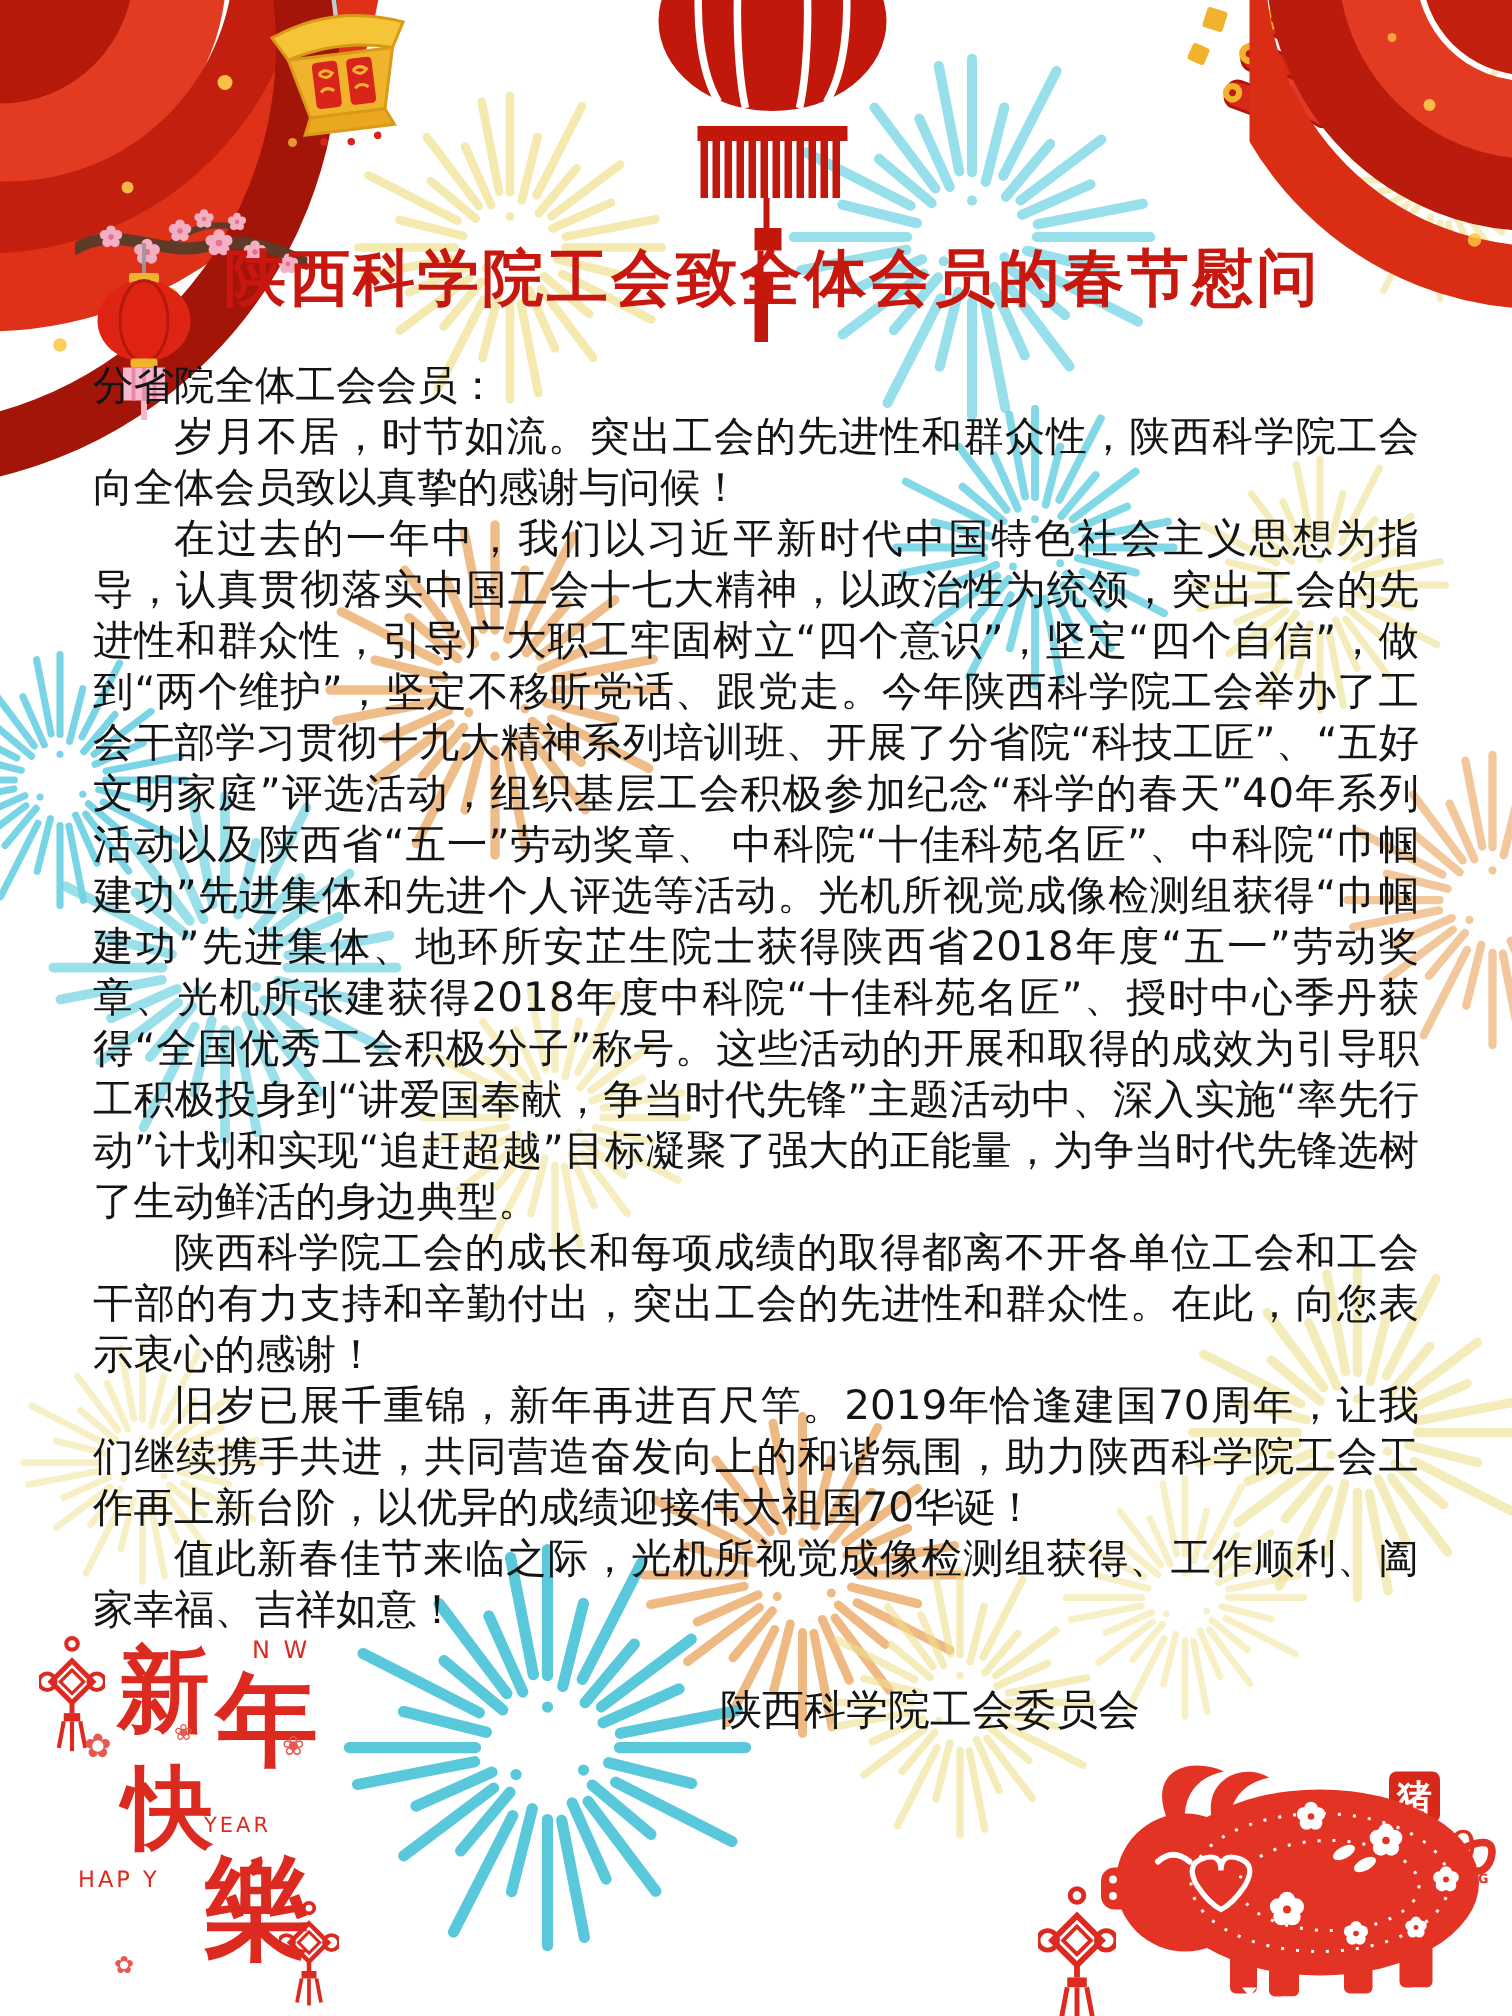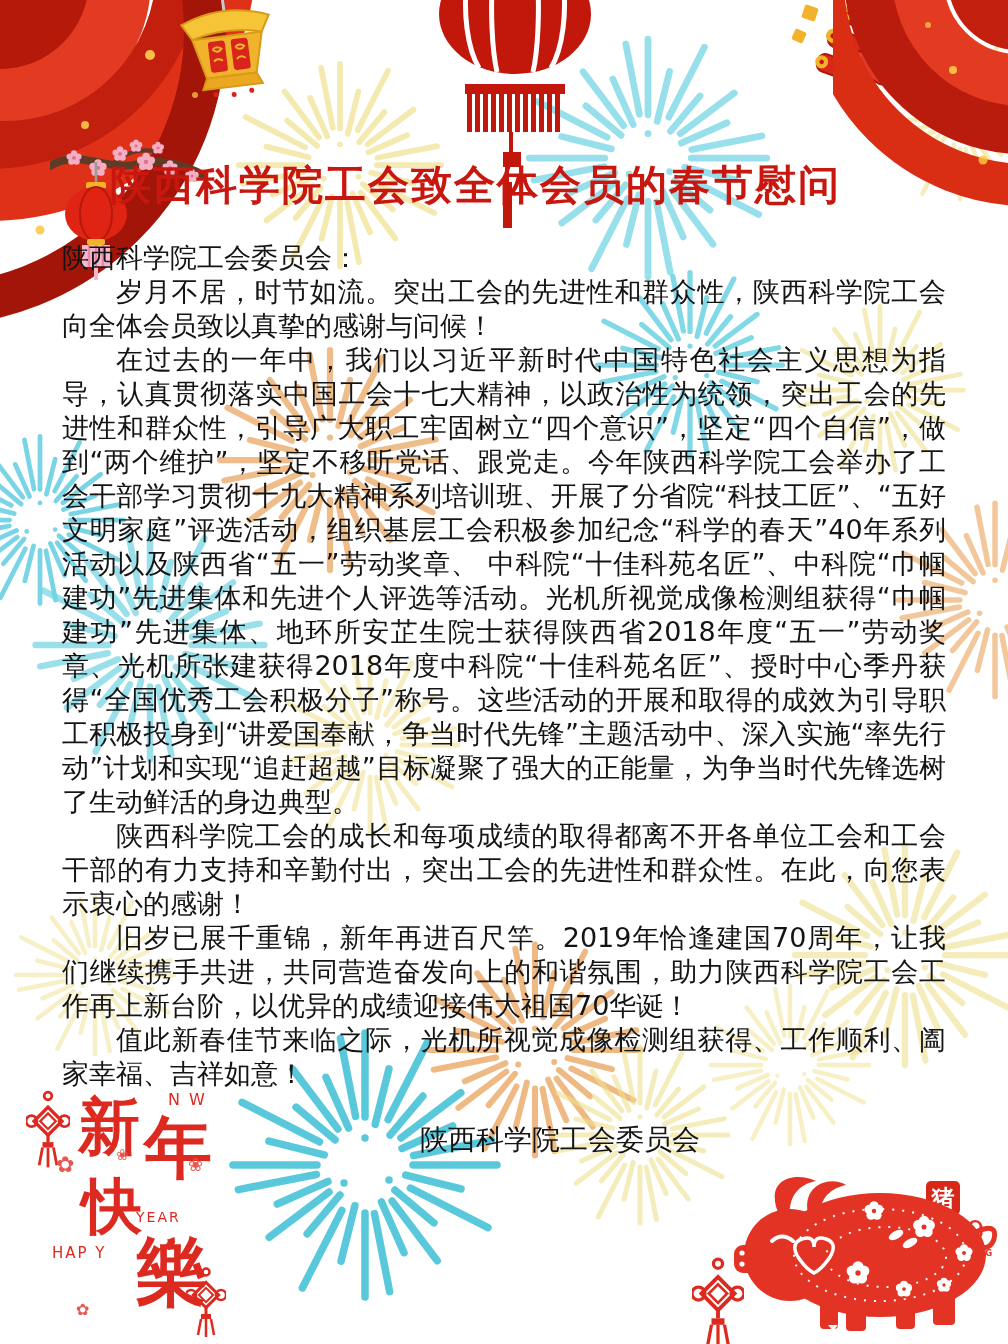--- a/index.html
+++ b/index.html
@@ -5,34 +5,34 @@
   html,body{margin:0;padding:0;}
   body{
     width:1008px;height:1344px;position:relative;overflow:hidden;
     background:#ffffff;
     font-family:"DejaVu Sans",sans-serif;
   }
   .abs{position:absolute;}
   
   .page-title{
     position:absolute;top:158px;left:110px;width:810px;
-    text-align:left;font-size:41px;font-weight:700;color:#c8170f;
+    text-align:center;font-size:41px;font-weight:700;color:#c8170f;
     letter-spacing:2px;z-index:5;margin:0;
   }
   
   .letter-body{
     position:absolute;top:241px;left:62px;width:884px;z-index:5;
     font-size:27px;line-height:34px;color:#141414;
     text-align:justify;text-justify:inter-character;
   }
   .letter-body p{margin:0;word-break:break-all;}
   .letter-body p.para{text-indent:2em;}
   .signature-block{
     position:absolute;top:1118px;left:420px;width:400px;z-index:5;
-    font-size:28px;line-height:44px;color:#141414;
+    text-align:center;font-size:28px;line-height:44px;color:#141414;
   }
   
   .bg-fireworks{position:absolute;top:0;left:0;z-index:1;}
   .curtain-left{position:absolute;top:0;left:0;z-index:3;}
   .curtain-right{position:absolute;top:0;right:0;z-index:3;}
   .gold-lantern{position:absolute;top:0;left:163px;z-index:4;}
   .red-lantern{position:absolute;top:0;left:437px;z-index:4;}
   .firecrackers{position:absolute;top:0;left:763px;z-index:2;}
   .plum-branch{position:absolute;top:136px;left:50px;z-index:4;}
   
@@ -272,21 +272,21 @@
   <rect x="24" y="83" width="28" height="22" fill="#f6b8cc"></rect>
   <line x1="31" y1="83" x2="31" y2="105" stroke="#e989a8" stroke-width="2.5"></line>
   <line x1="38" y1="83" x2="38" y2="105" stroke="#e989a8" stroke-width="2.5"></line>
   <line x1="45" y1="83" x2="45" y2="105" stroke="#e989a8" stroke-width="2.5"></line>
   <line x1="38" y1="105" x2="38" y2="118" stroke="#f6b8cc" stroke-width="4"></line>
 </svg>
 
 <h1 class="page-title">陕西科学院工会致全体会员的春节慰问</h1>
 
 <div class="letter-body">
-  <p class="salutation">陕西科学院工会委员会：</p>
+  <p class="salutation">分省院全体工会会员：</p>
   <p class="para">岁月不居，时节如流。突出工会的先进性和群众性，陕西科学院工会向全体会员致以真挚的感谢与问候！</p>
   <p class="para">在过去的一年中，我们以习近平新时代中国特色社会主义思想为指导，认真贯彻落实中国工会十七大精神，以政治性为统领，突出工会的先进性和群众性，引导广大职工牢固树立“四个意识”，坚定“四个自信”，做到“两个维护”，坚定不移听党话、跟党走。今年陕西科学院工会举办了工会干部学习贯彻十九大精神系列培训班、开展了分省院“科技工匠”、“五好文明家庭”评选活动，组织基层工会积极参加纪念“科学的春天”40年系列活动以及陕西省“五一”劳动奖章、 中科院“十佳科苑名匠”、中科院“巾帼建功”先进集体和先进个人评选等活动。光机所视觉成像检测组获得“巾帼建功”先进集体、地环所安芷生院士获得陕西省2018年度“五一”劳动奖章、光机所张建获得2018年度中科院“十佳科苑名匠”、授时中心季丹获得“全国优秀工会积极分子”称号。这些活动的开展和取得的成效为引导职工积极投身到“讲爱国奉献，争当时代先锋”主题活动中、深入实施“率先行动”计划和实现“追赶超越”目标凝聚了强大的正能量，为争当时代先锋选树了生动鲜活的身边典型。</p>
   <p class="para">陕西科学院工会的成长和每项成绩的取得都离不开各单位工会和工会干部的有力支持和辛勤付出，突出工会的先进性和群众性。在此，向您表示衷心的感谢！</p>
   <p class="para">旧岁已展千重锦，新年再进百尺竿。2019年恰逢建国70周年，让我们继续携手共进，共同营造奋发向上的和谐氛围，助力陕西科学院工会工作再上新台阶，以优异的成绩迎接伟大祖国70华诞！</p>
   <p class="para">值此新春佳节来临之际，光机所视觉成像检测组获得、工作顺利、阖家幸福、吉祥如意！</p>
 </div>
 
 <div class="signature-block">
   <div>陕西科学院工会委员会</div>
 </div>

